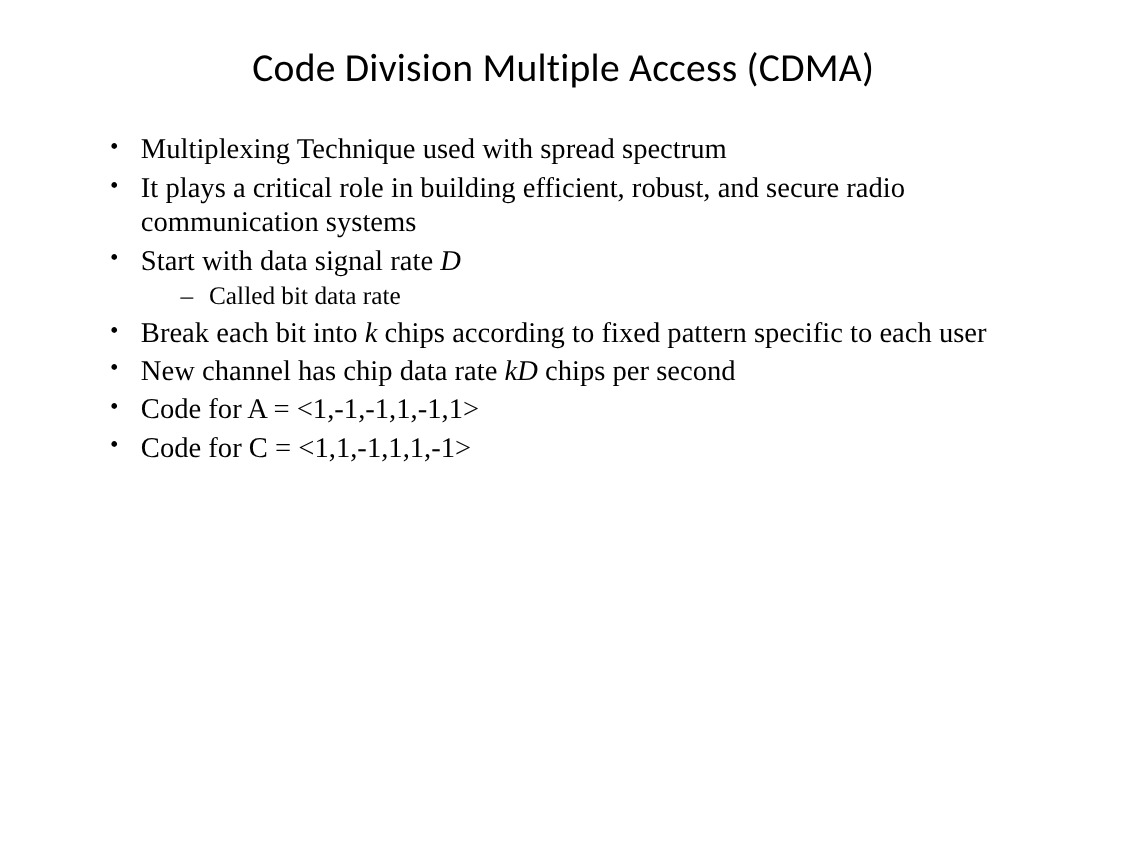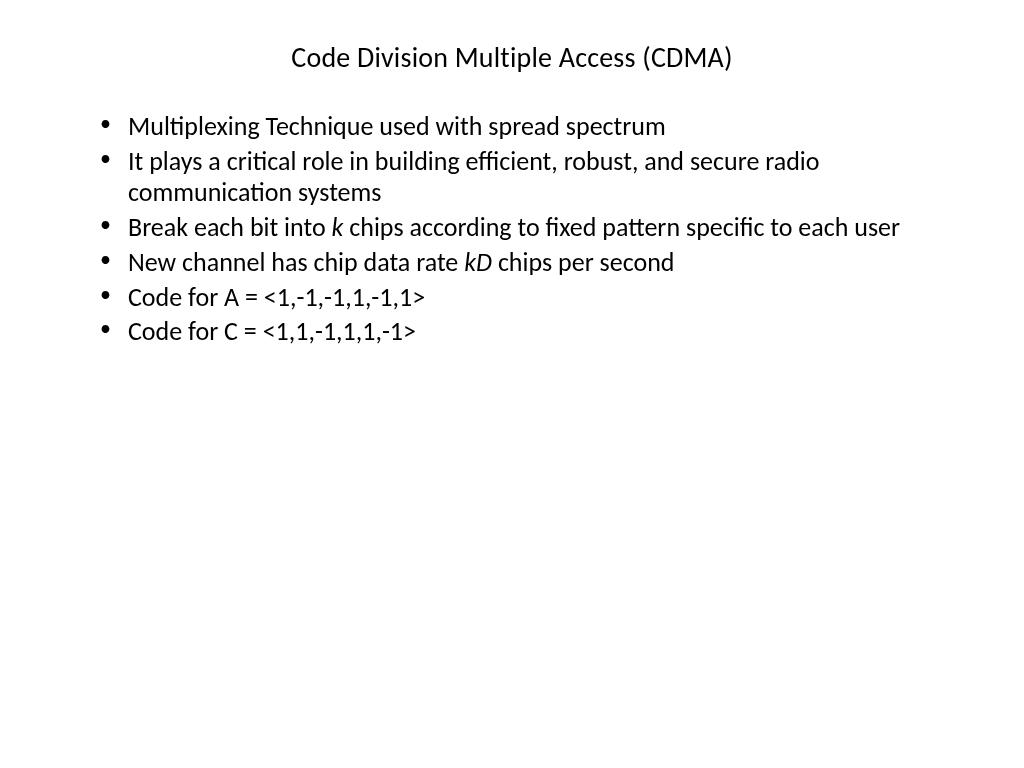--- a/index.html
+++ b/index.html
@@ -5,29 +5,30 @@
     * { margin: 0; padding: 0; box-sizing: border-box; }
     body {
       width: 1024px;
       height: 768px;
       background: #ffffff;
       font-family: Calibri, "Segoe UI", Arial, sans-serif;
       color: #000000;
       padding: 40px 60px 40px 60px;
     }
     .title {
-      font-size: 28px;
+      font-size: 36px;
       font-weight: 400;
       text-align: center;
       margin-bottom: 36px;
       letter-spacing: 0.2px;
     }
     ul.main {
       list-style: none;
       padding-left: 40px;
+      font-family: Liberation Serif, serif;
     }
     ul.main > li {
       font-size: 26px;
       line-height: 1.22;
       margin-bottom: 3px;
       position: relative;
       padding-left: 28px;
     }
     ul.main > li::before {
       content: "•";
@@ -57,20 +58,26 @@
   </style>
 </head>
 <body>
 
 <h1 class="title">Code Division Multiple Access (CDMA)</h1>
 
 <ul class="main">
   <li>Multiplexing Technique used with spread spectrum</li>
   <li>It plays a critical role in building efficient, robust, and secure radio communication systems</li>
   <li>
+    <span>Start with data signal rate </span><span class="ital">D</span>
+    <ul class="sub">
+      <li>Called bit data rate</li>
+    </ul>
+  </li>
+  <li>
     <span>Break each bit into </span><span class="ital">k</span><span> chips according to fixed pattern specific to each user</span>
   </li>
   <li>
     <span>New channel has chip data rate </span><span class="ital">kD</span><span> chips per second</span>
   </li>
   <li>Code for A = &lt;1,-1,-1,1,-1,1&gt;</li>
   <li>Code for C = &lt;1,1,-1,1,1,-1&gt;</li>
 </ul>
 
 </body></html>

